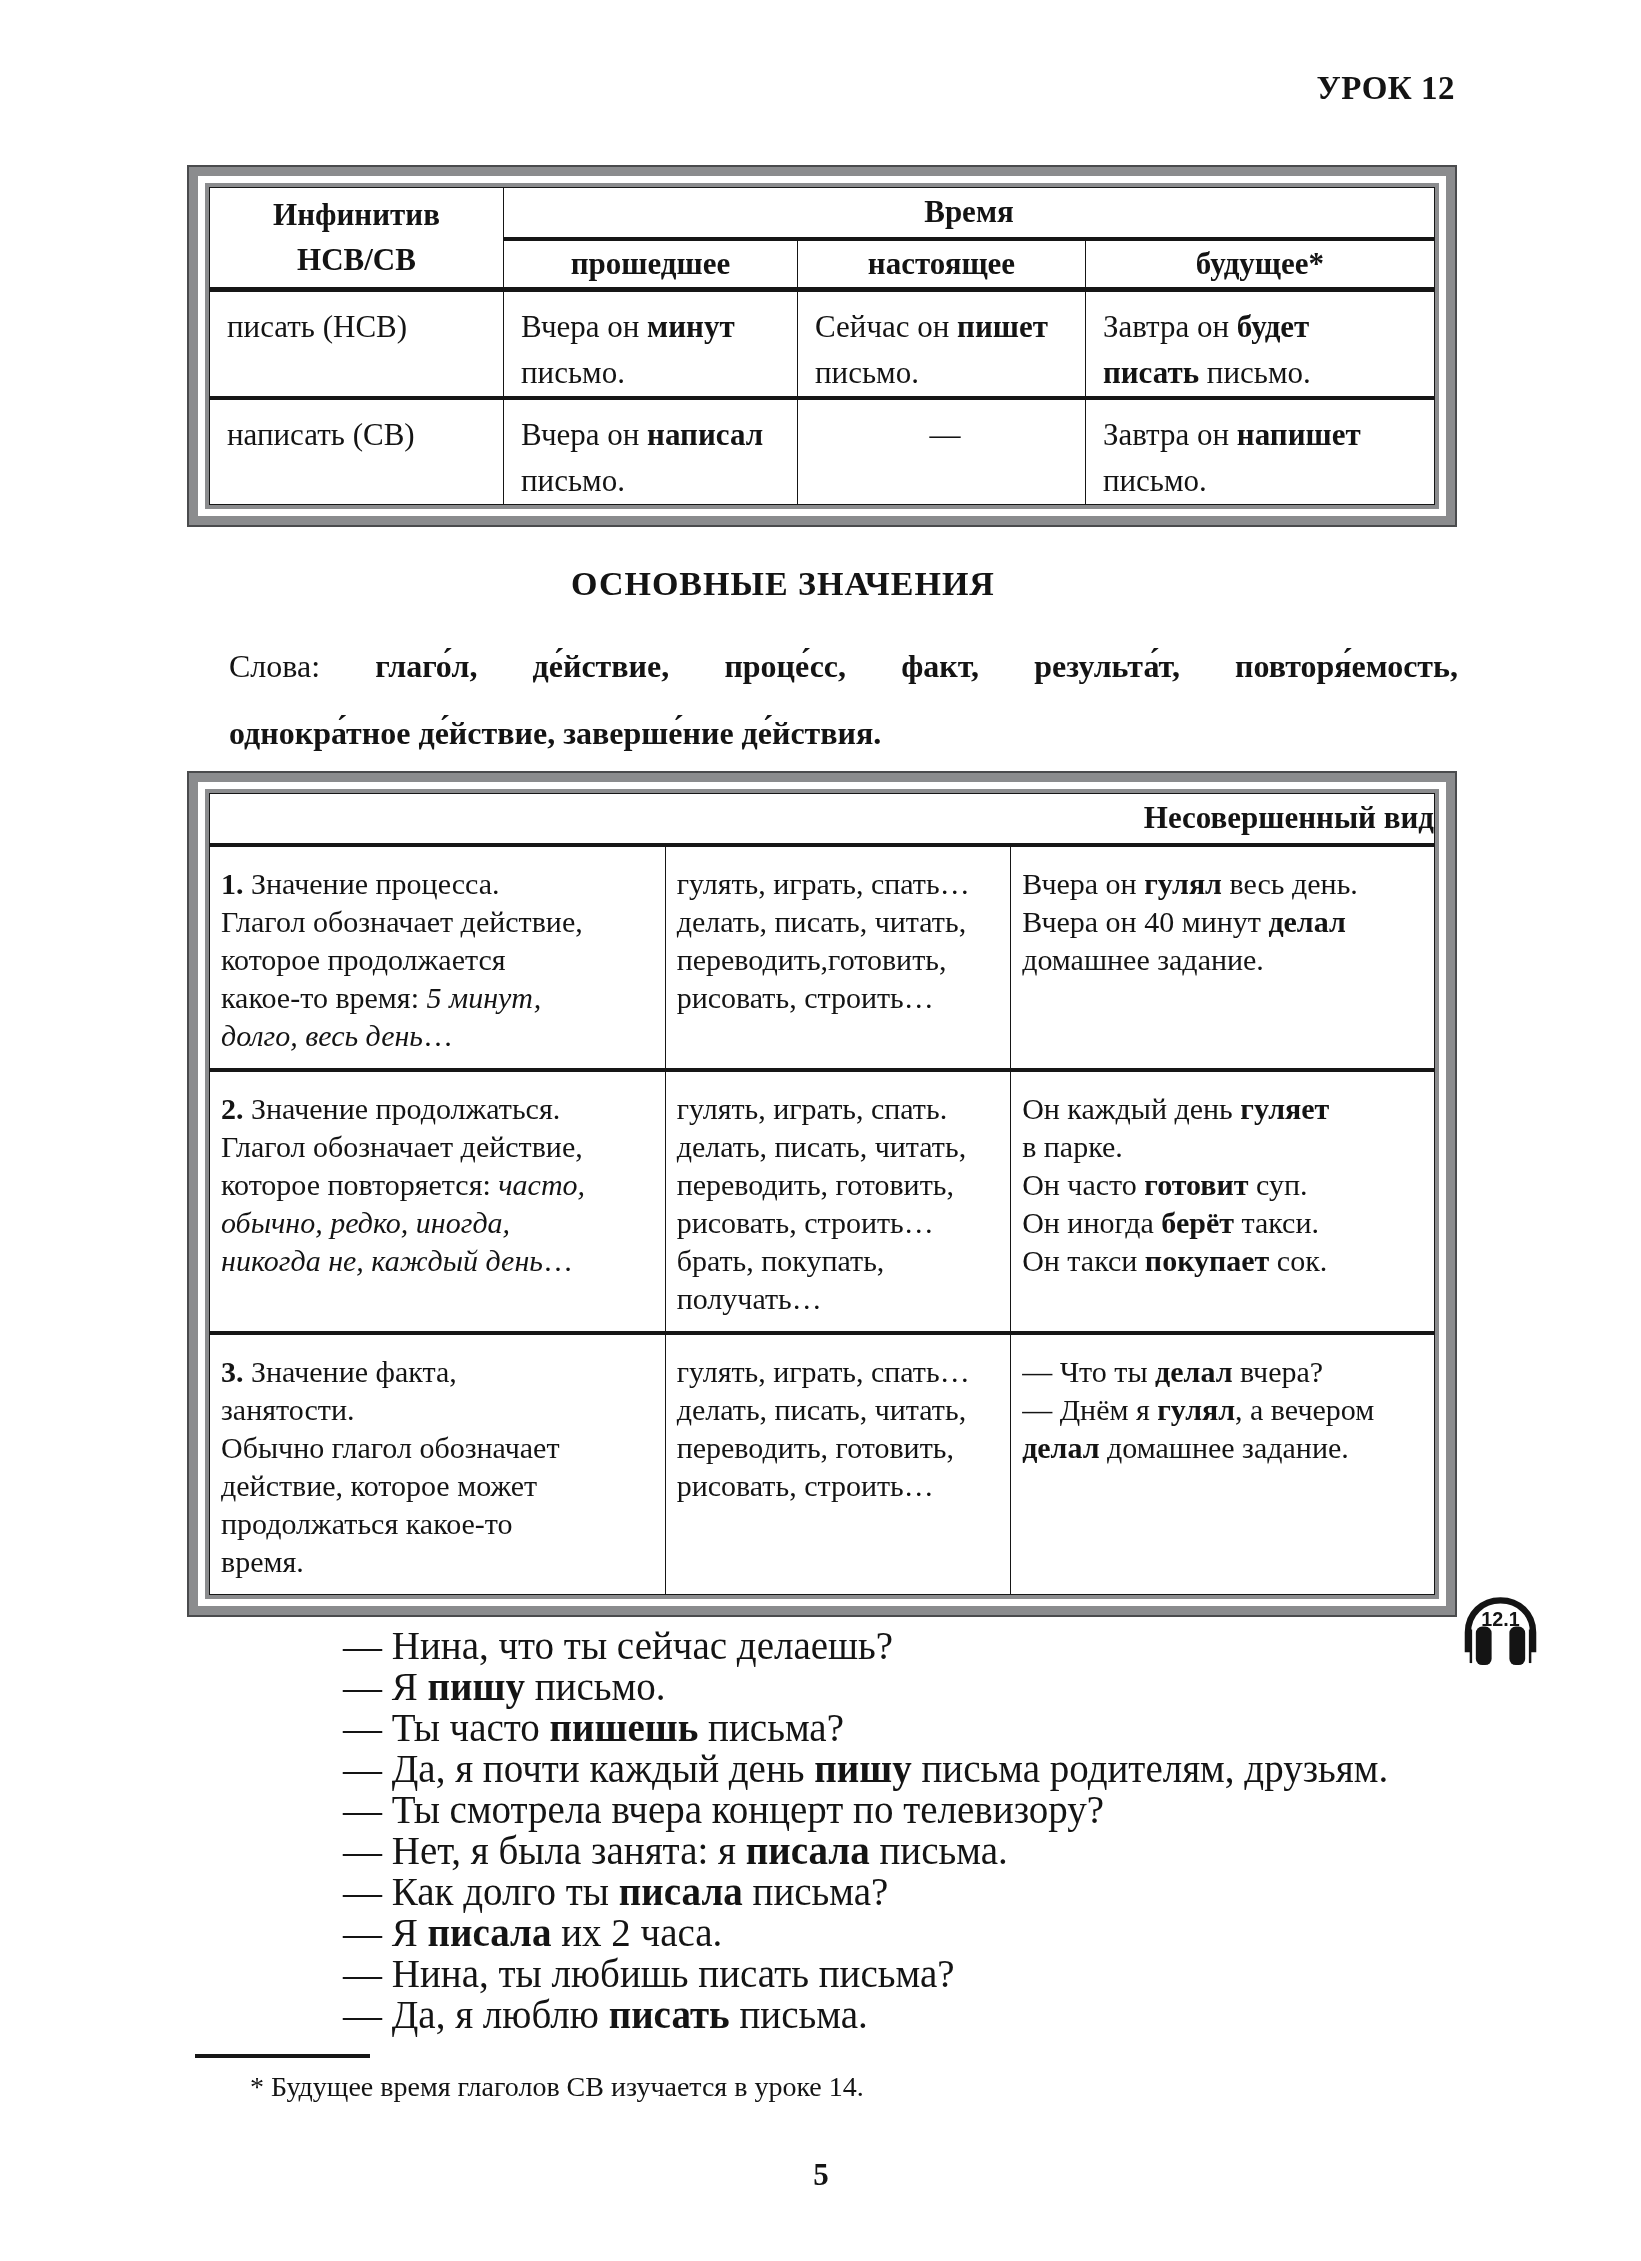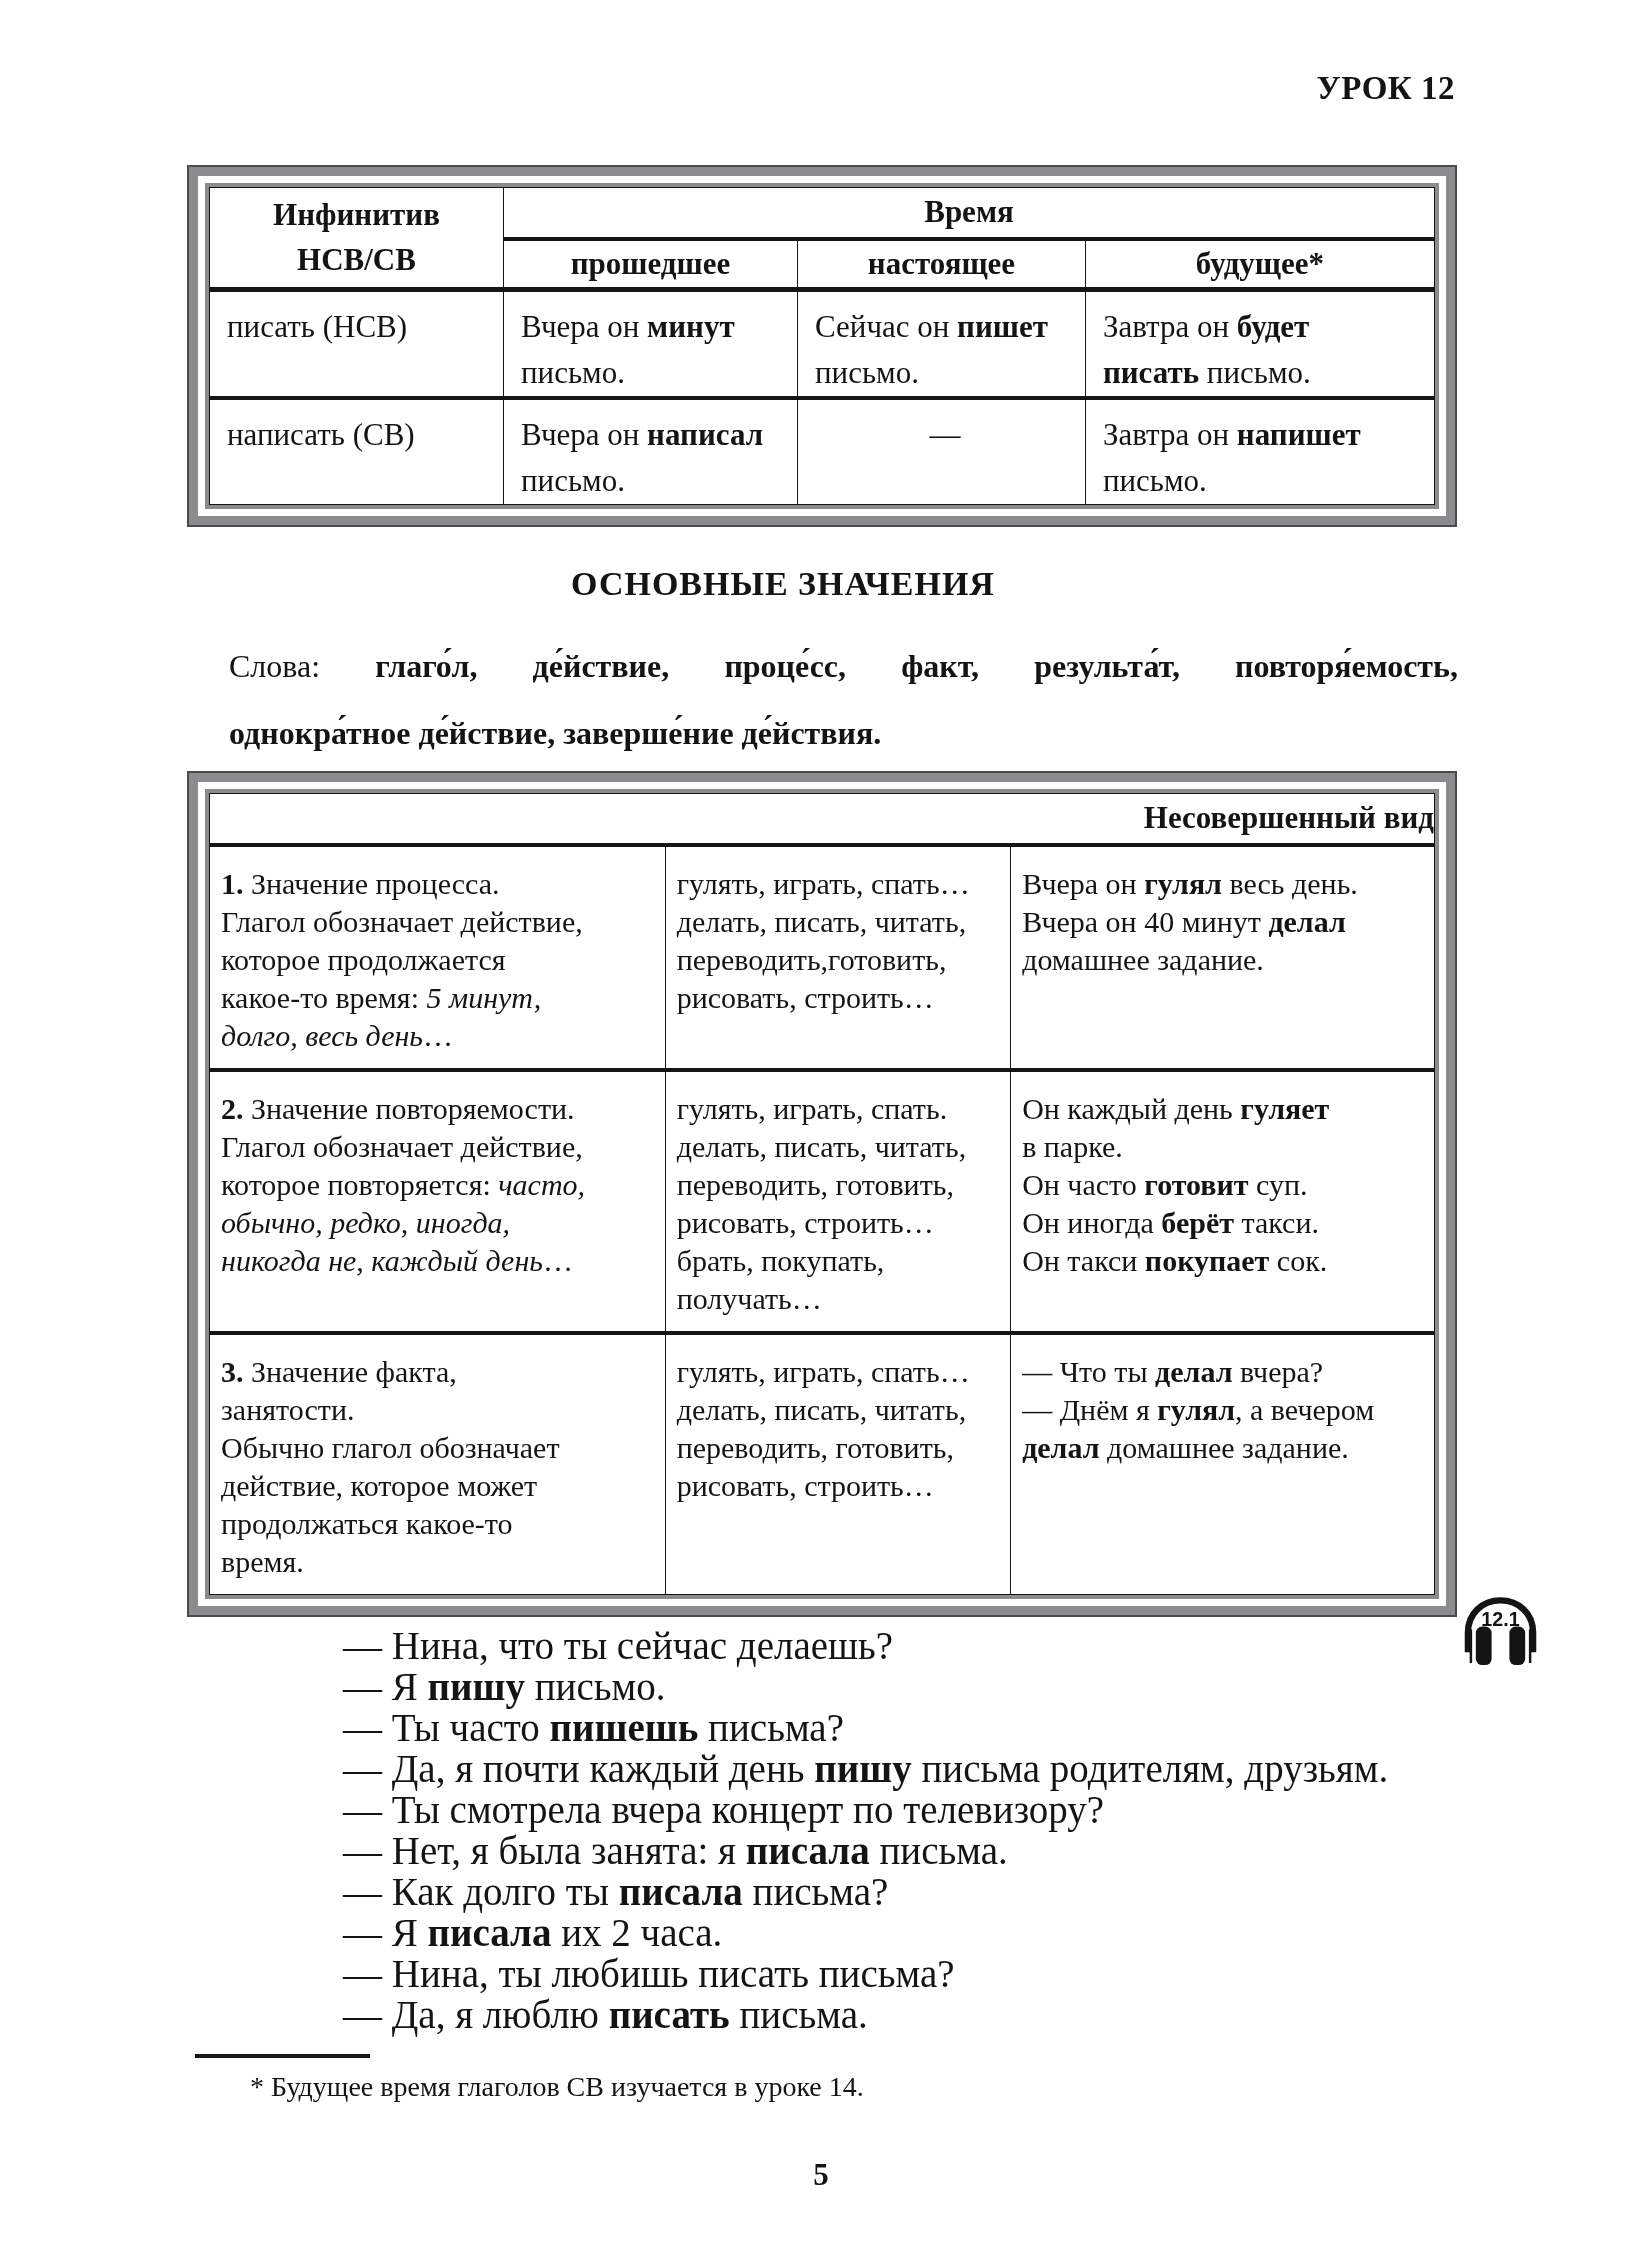--- a/index.html
+++ b/index.html
@@ -132,21 +132,21 @@
             <tbody>
                 <tr class="hrow">
               <td class="hdr bb-thick" colspan="3">Несовершенный вид</td>
             </tr>
             <tr class="brow">
               <td class="bb-thick"><span class="b">1.</span><span> Значение процесса.</span><br><span>Глагол обозначает действие,</span><br><span>которое продолжается</span><br><span>какое-то время: </span><span class="i">5 минут,</span><br><span class="i">долго, весь день</span><span>…</span></td>
               <td class="bb-thick"><span>гулять, играть, спать…</span><br><span>делать, писать, читать,</span><br><span>переводить,готовить,</span><br><span>рисовать, строить…</span></td>
               <td class="bb-thick"><span>Вчера он </span><span class="b">гулял</span><span> весь день.</span><br><span>Вчера он 40 минут </span><span class="b">делал</span><br><span>домашнее задание.</span></td>
             </tr>
             <tr class="brow">
-              <td class="bb-thick"><span class="b">2.</span><span> Значение повторяемости.</span><br><span>Глагол обозначает действие,</span><br><span>которое повторяется: </span><span class="i">часто,</span><br><span class="i">обычно, редко, иногда,</span><br><span class="i">никогда не, каждый день</span><span>…</span></td>
+              <td class="bb-thick"><span class="b">2.</span><span> Значение продолжаться.</span><br><span>Глагол обозначает действие,</span><br><span>которое повторяется: </span><span class="i">часто,</span><br><span class="i">обычно, редко, иногда,</span><br><span class="i">никогда не, каждый день</span><span>…</span></td>
               <td class="bb-thick"><span>гулять, играть, спать.</span><br><span>делать, писать, читать,</span><br><span>переводить, готовить,</span><br><span>рисовать, строить…</span><br><span>брать, покупать,</span><br><span>получать…</span></td>
               <td class="bb-thick"><span>Он каждый день </span><span class="b">гуляет</span><br><span>в парке.</span><br><span>Он часто </span><span class="b">готовит</span><span> суп.</span><br><span>Он иногда </span><span class="b">берёт</span><span> такси.</span><br><span>Он такси </span><span class="b">покупает</span><span> сок.</span></td>
             </tr>
             <tr class="brow">
               <td><span class="b">3.</span><span> Значение факта,</span><br><span>занятости.</span><br><span>Обычно глагол обозначает</span><br><span>действие, которое может</span><br><span>продолжаться какое-то</span><br><span>время.</span></td>
               <td><span>гулять, играть, спать…</span><br><span>делать, писать, читать,</span><br><span>переводить, готовить,</span><br><span>рисовать, строить…</span></td>
               <td><span>— Что ты </span><span class="b">делал</span><span> вчера?</span><br><span>— Днём я </span><span class="b">гулял</span><span>, а вечером</span><br><span class="b">делал</span><span> домашнее задание.</span></td>
             </tr>
           </tbody>
             </table>

